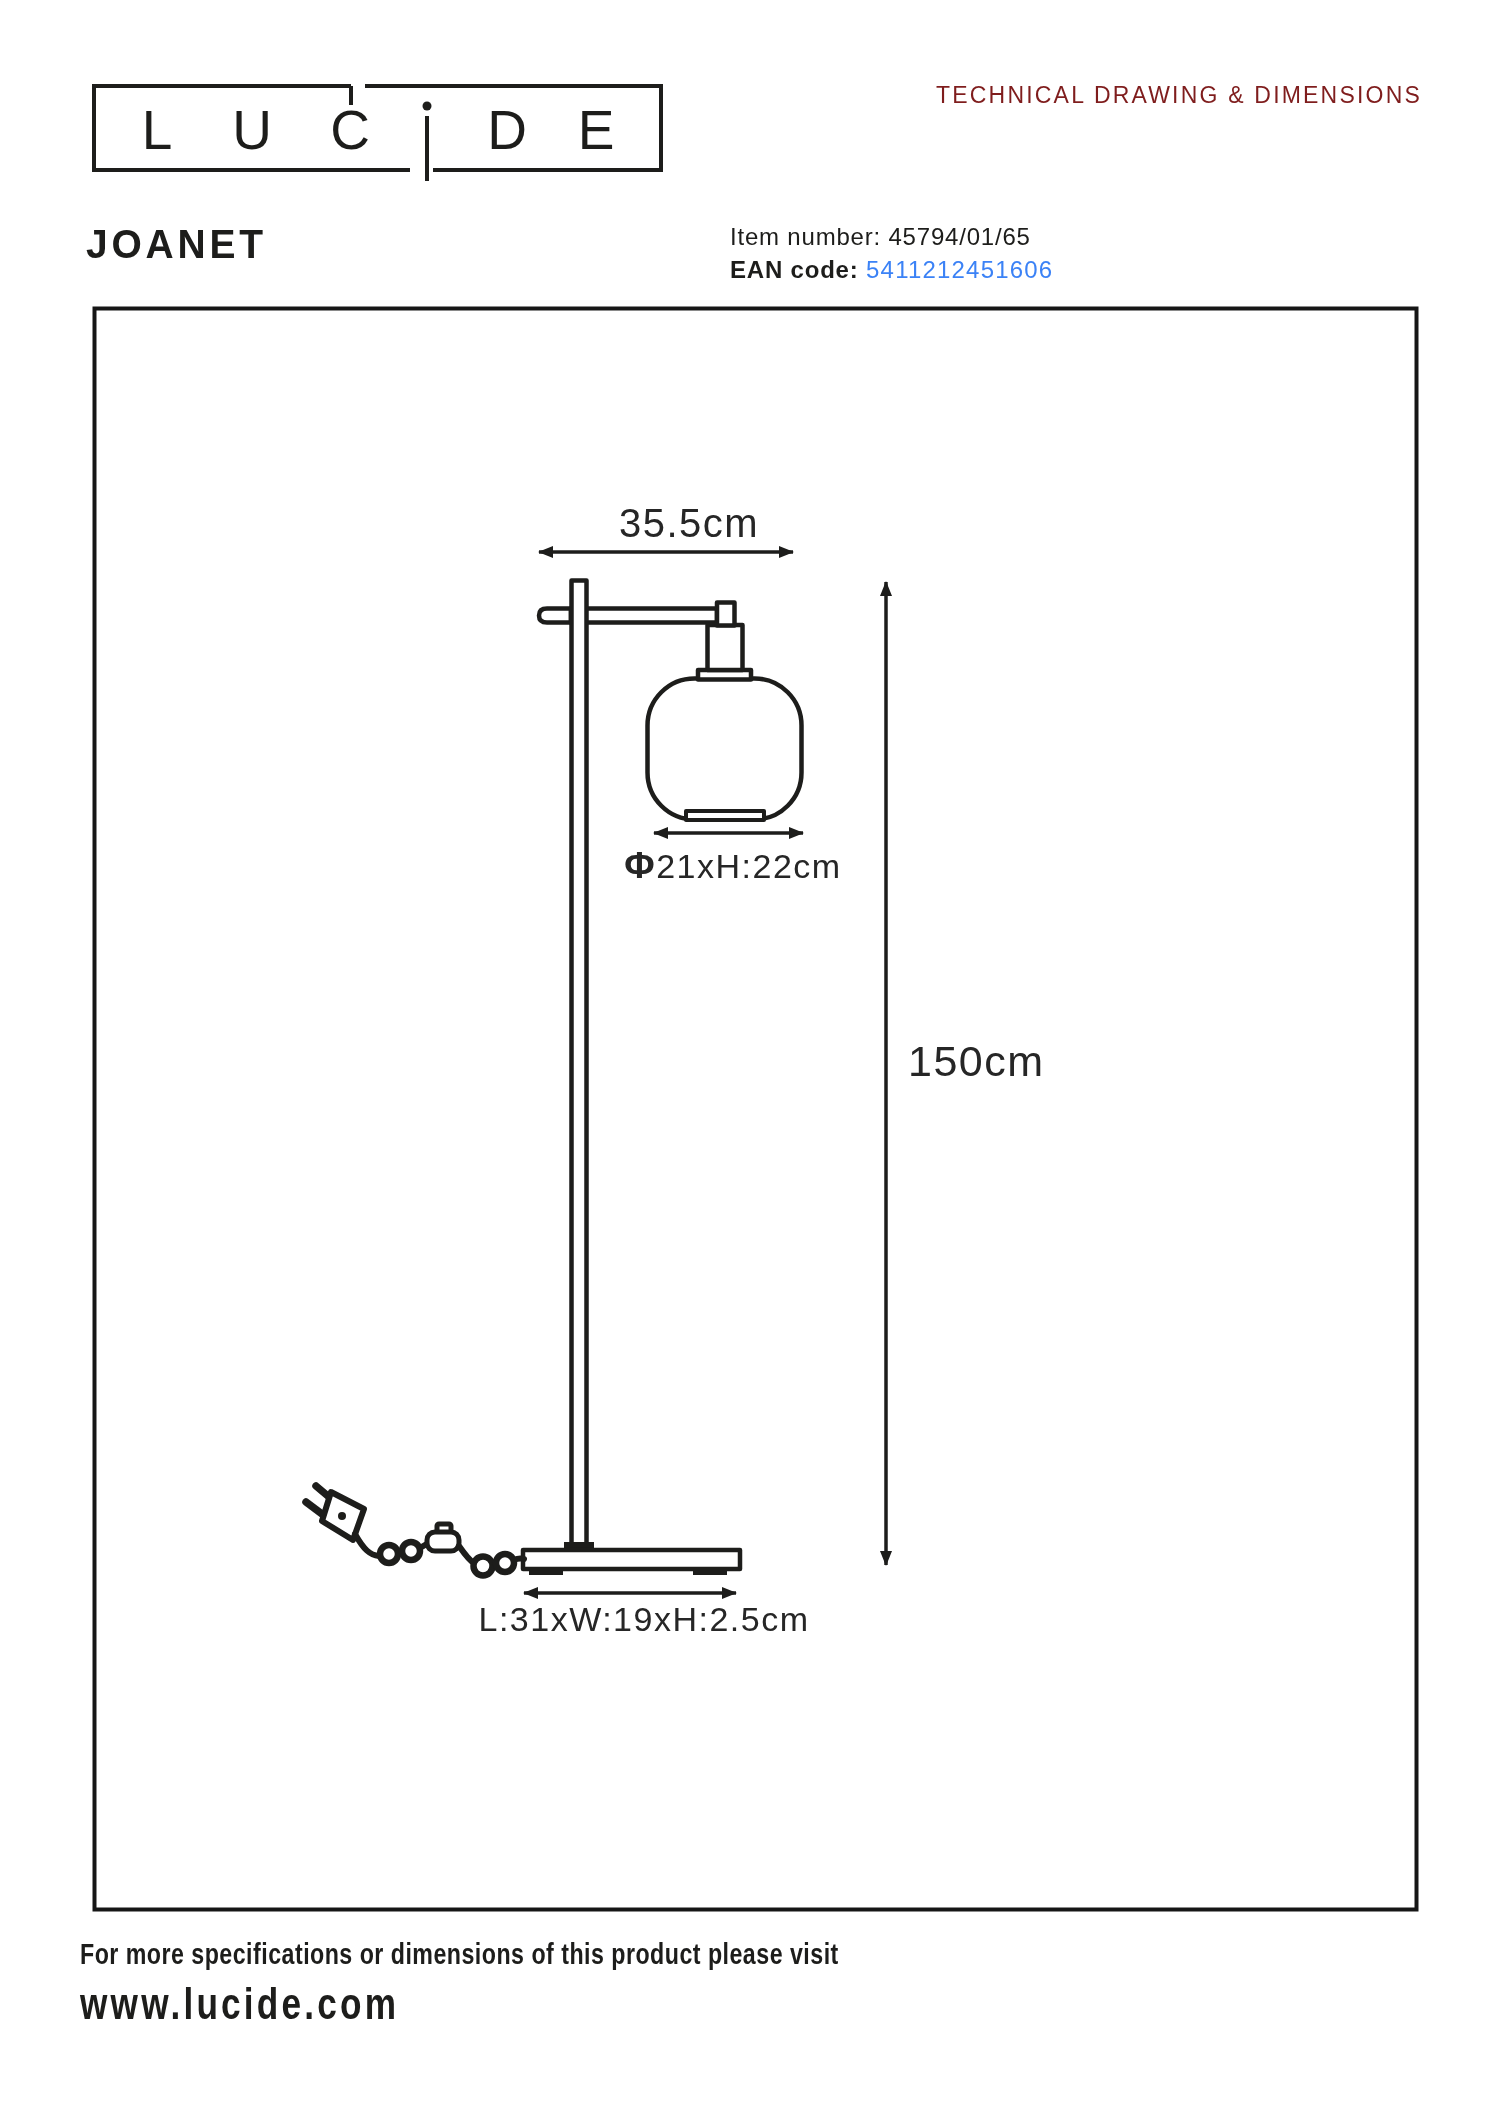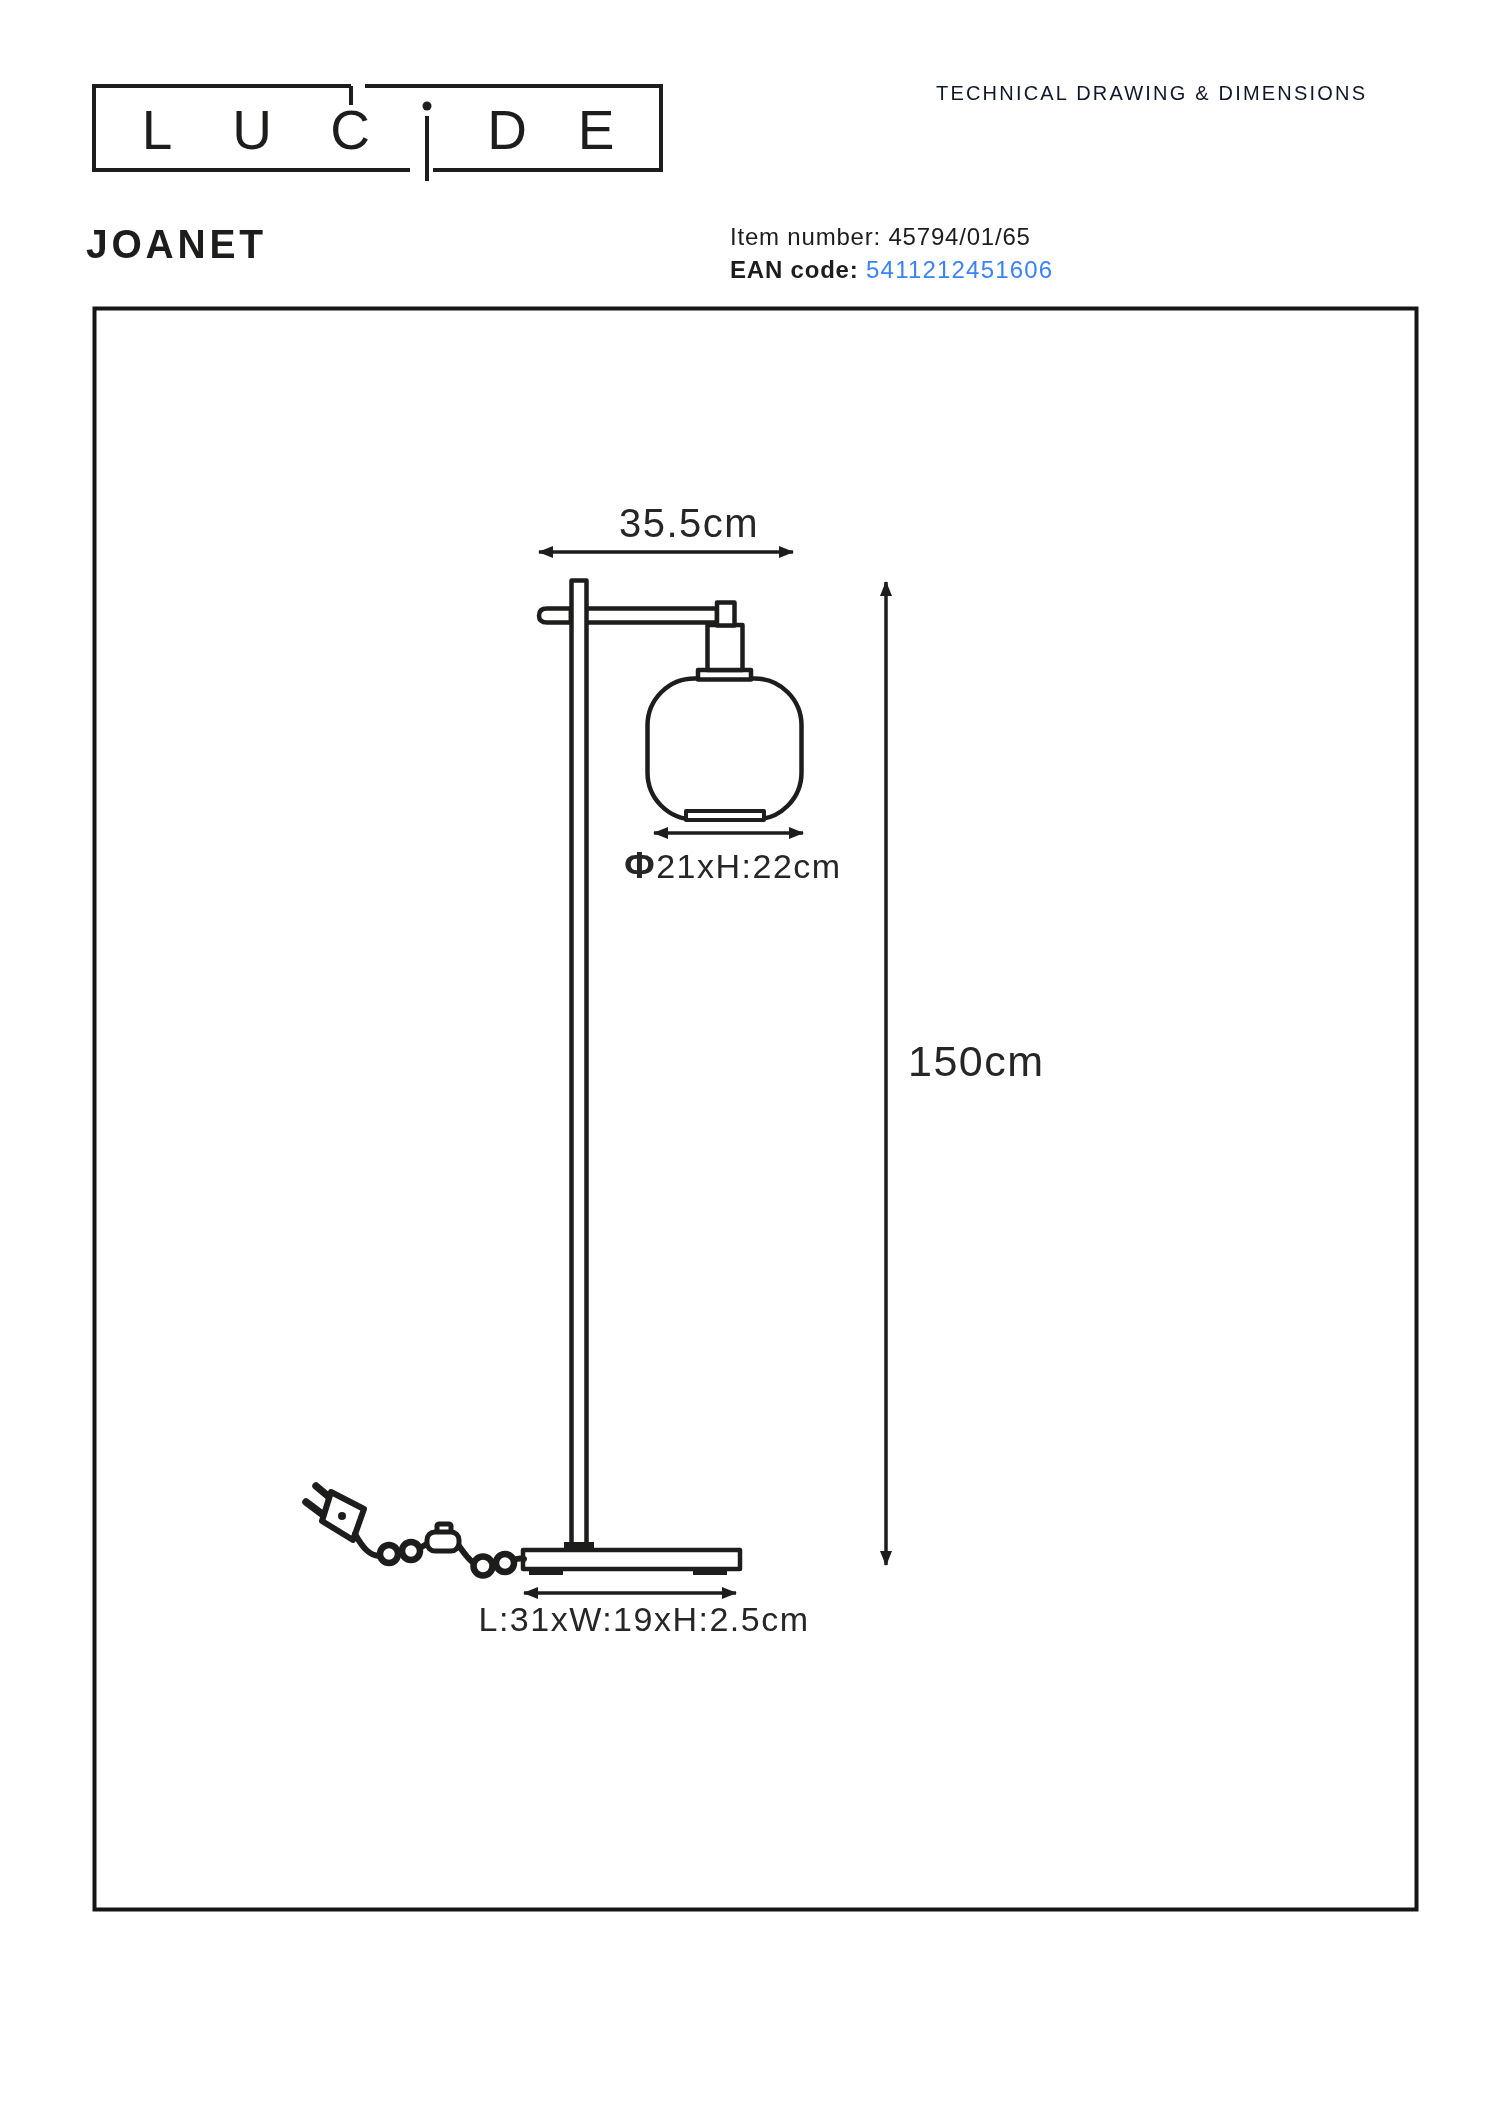--- a/index.html
+++ b/index.html
@@ -3,22 +3,22 @@
 <meta charset="utf-8">
 <style>
   html,body { margin:0; padding:0; background:#ffffff; }
   .page {
     position:relative; width:1500px; height:2122px; background:#ffffff;
     font-family:"Liberation Sans", sans-serif; color:#1d1d1b; overflow:hidden;
   }
   .abs { position:absolute; }
 
   .doc-type {
-    left:936px; top:82px; font-size:20px; letter-spacing:2.2px;
-    color:#0f172a; font-weight:400; white-space:nowrap;
+    left:936px; top:82px; font-size:23px; letter-spacing:2.2px;
+    color:#7f1d1d; font-weight:400; white-space:nowrap;
   }
   .product-name {
     left:86px; top:221px; font-size:41px; font-weight:700; letter-spacing:4px;
     transform:scaleX(0.95); transform-origin:left top; white-space:nowrap;
   }
   .item-block { left:730px; top:220px; font-size:24px; line-height:33px; white-space:nowrap; }
   .item-line { font-weight:400; letter-spacing:0.8px; }
   .ean-line  { font-weight:700; letter-spacing:0.8px; }
   .ean-value { font-weight:400; letter-spacing:1.2px; color:#3b82f6; }
 
@@ -138,14 +138,18 @@
       <tspan font-weight="bold" font-size="37">Φ</tspan><tspan>21xH:22cm</tspan>
     </text>
 
     <line class="dim-line" x1="794" y1="276" x2="794" y2="1259" marker-start="url(#arr)" marker-end="url(#arr)"></line>
     <text class="dim-text" x="816" y="770" font-size="43" text-anchor="start">150cm</text>
 
     <line class="dim-line" x1="432" y1="1287" x2="644" y2="1287" marker-start="url(#arr)" marker-end="url(#arr)"></line>
     <text class="dim-text" x="552" y="1325" font-size="34" text-anchor="middle">L:31xW:19xH:2.5cm</text>
   </svg>
 
+  <div class="abs footer">
+    <div class="footer-note">For more specifications or dimensions of this product please visit</div>
+    <div class="footer-site">www.lucide.com</div>
+  </div>
 
 </div>
 
 </body></html>

